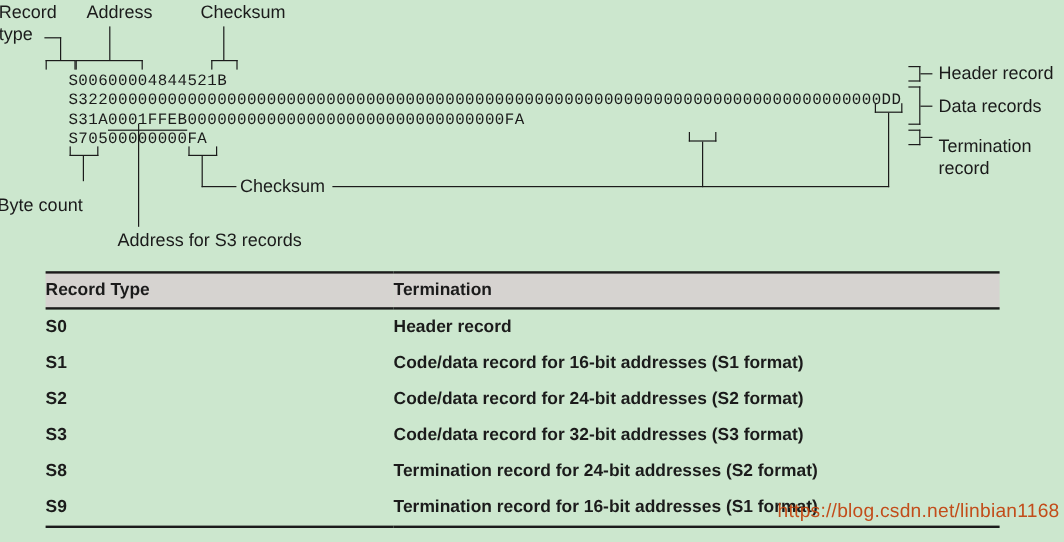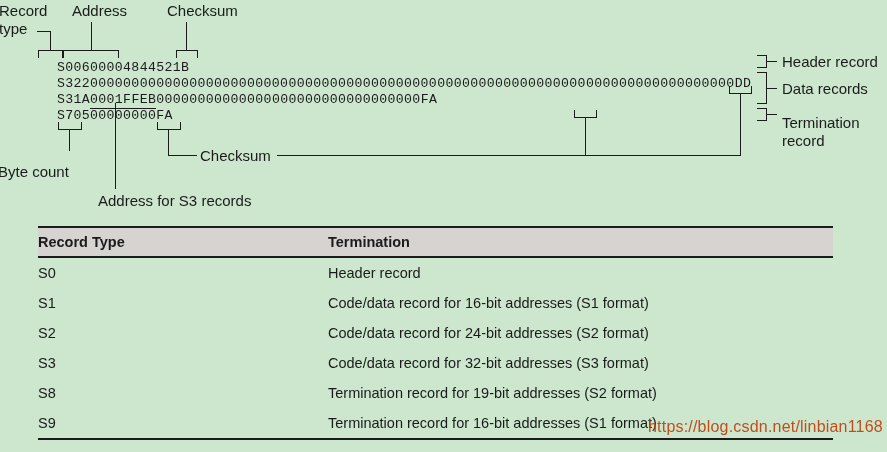--- a/index.html
+++ b/index.html
@@ -91,21 +91,21 @@
   }
   table.rt {
     border-collapse: collapse;
     width: 795px;
     table-layout: fixed;
   }
   table.rt th, table.rt td {
     padding: 0;
     font-size: 14.5px;
     color: #1b1b1b;
-    font-weight: normal;
+    font-weight: bold;
     text-align: left;
     vertical-align: middle;
   }
   table.rt thead th {
     background: #d6d3d0;
     height: 28px;
     font-weight: bold;
     border-top: 2px solid #1b1b1b;
     border-bottom: 2px solid #1b1b1b;
   }
@@ -219,21 +219,21 @@
         <tr>
           <td class="col-type">S2</td>
           <td class="col-desc">Code/data record for 24-bit addresses (S2 format)</td>
         </tr>
         <tr>
           <td class="col-type">S3</td>
           <td class="col-desc">Code/data record for 32-bit addresses (S3 format)</td>
         </tr>
         <tr>
           <td class="col-type">S8</td>
-          <td class="col-desc">Termination record for 19-bit addresses (S2 format)</td>
+          <td class="col-desc">Termination record for 24-bit addresses (S2 format)</td>
         </tr>
         <tr>
           <td class="col-type">S9</td>
           <td class="col-desc">Termination record for 16-bit addresses (S1 format)</td>
         </tr>
       </tbody>
     </table>
   </div>
 
   <div id="watermark">https://blog.csdn.net/linbian1168</div>

